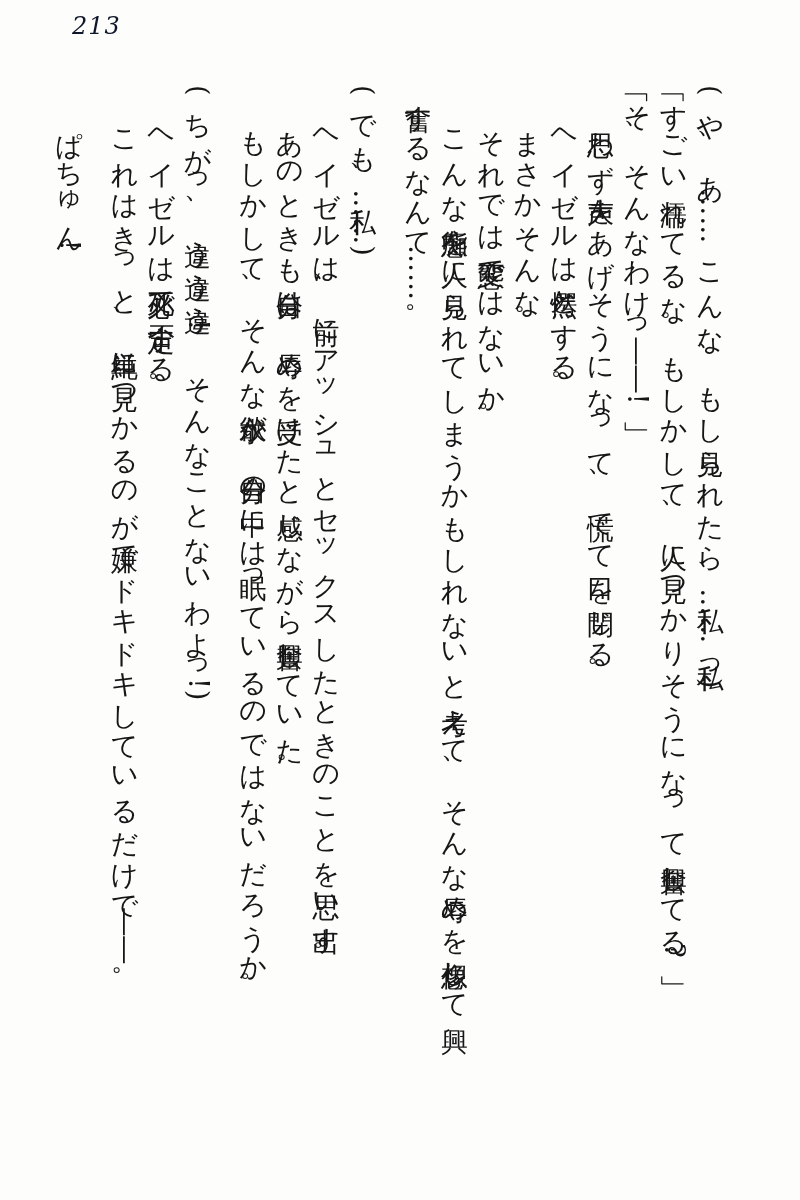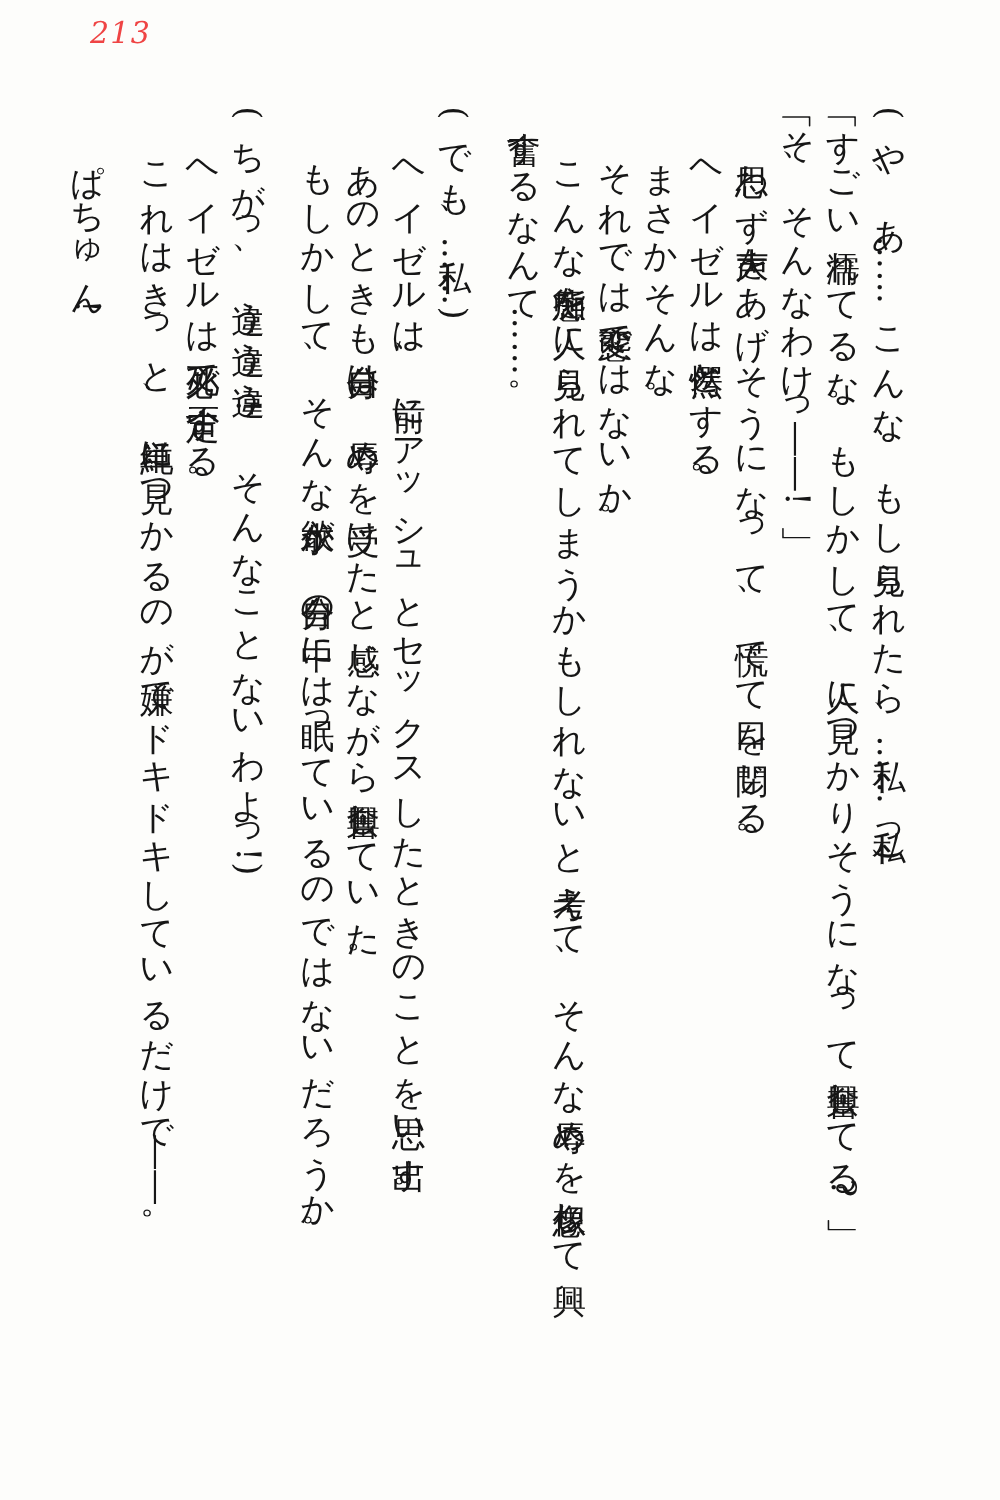--- a/index.html
+++ b/index.html
@@ -16,21 +16,21 @@
     font-family: "DejaVu Serif", "Liberation Serif", serif;
     color: #1c1c1c;
   }
   .page-number {
     position: absolute;
     top: 12px;
     left: 72px;
     font-size: 24px;
     font-style: italic;
     letter-spacing: 1px;
-    color: #ef4444;
+    color: #0f172a;
   }
   .text-block {
     position: absolute;
     top: 85px;
     right: 72px;
     height: 1060px;
     writing-mode: vertical-rl;
     text-orientation: mixed;
     font-size: 27px;
     letter-spacing: 1px;

